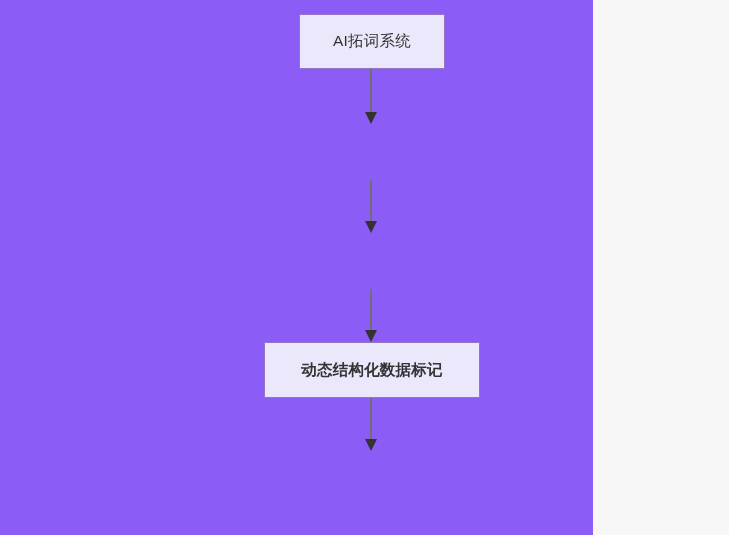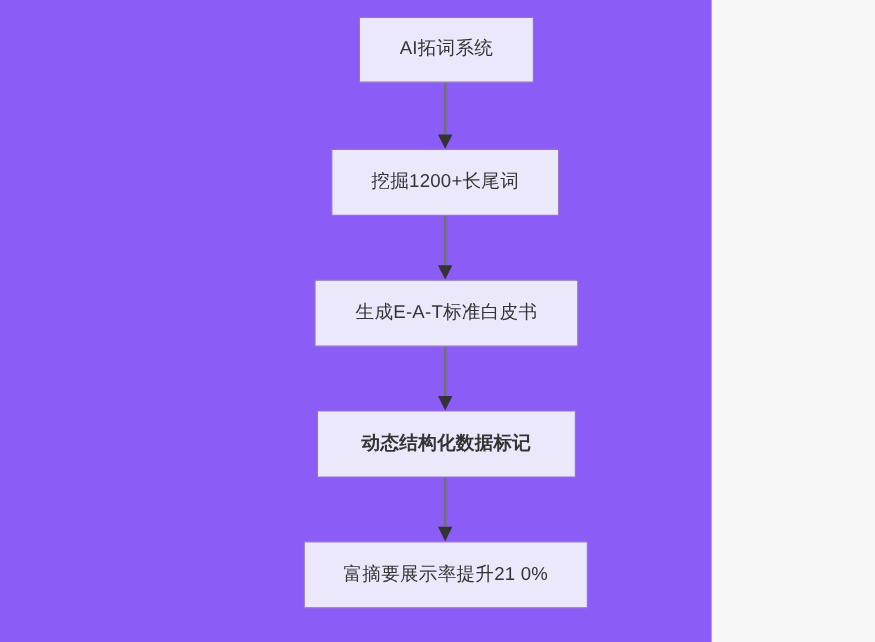--- a/index.html
+++ b/index.html
@@ -77,29 +77,20 @@
     <svg width="30" height="53" viewBox="0 0 30 53">
       <line x1="15" y1="0" x2="15" y2="43" stroke="#707070" stroke-width="2"></line>
       <polygon points="15,53 9,41 21,41" fill="#333333"></polygon>
     </svg>
   </div>
 
   <div class="node" style="left:299px; top:14px; width:146px; height:55px;">
     <span class="node-label">AI拓词系统</span>
   </div>
 
-  <div class="node" style="left:276px; top:124px; width:190px; height:56px;">
-    <span class="node-label">挖掘1200+长尾词</span>
-  </div>
 
-  <div class="node" style="left:262px; top:233px; width:220px; height:56px;">
-    <span class="node-label">生成E-A-T标准白皮书</span>
-  </div>
 
   <div class="node" style="left:264px; top:342px; width:216px; height:56px;font-weight:bold;">
     <span class="node-label">动态结构化数据标记</span>
   </div>
 
-  <div class="node" style="left:253px; top:451px; width:237px; height:56px;">
-    <span class="node-label">富摘要展示率提升21 0%</span>
-  </div>
 
 </div>
 
 </body></html>

